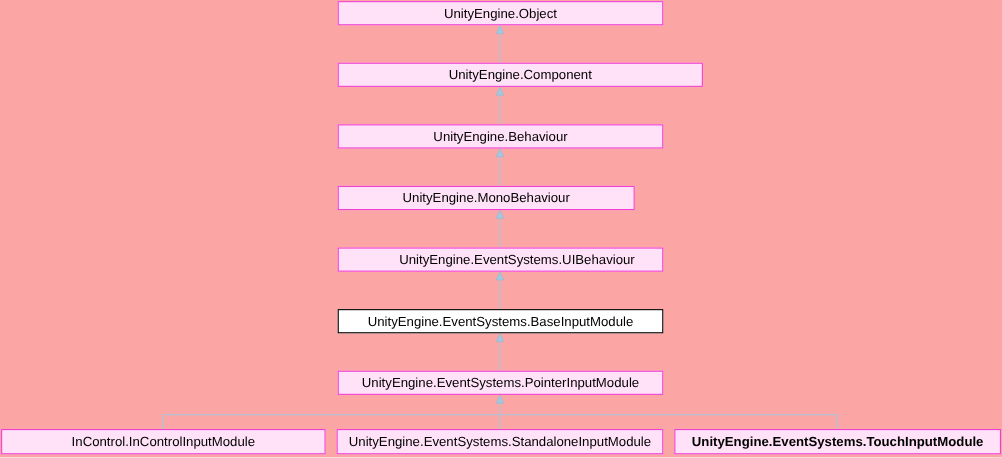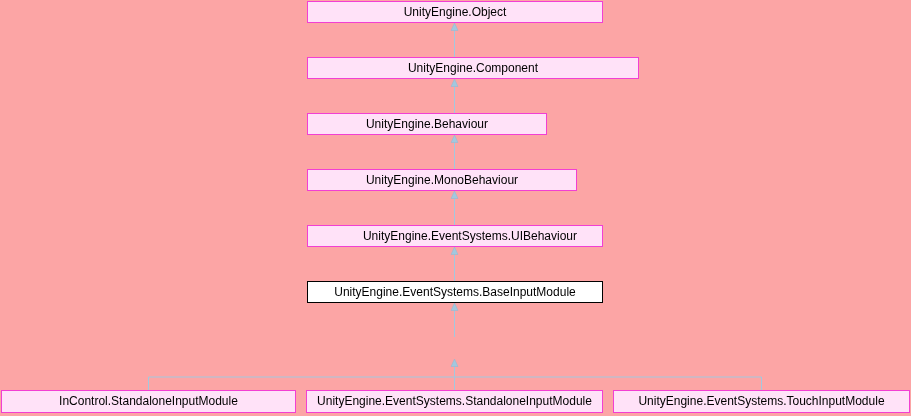--- a/index.html
+++ b/index.html
@@ -38,29 +38,29 @@
     cursor: pointer;
   }
   .node.current {
     border-color: #000000;
     background: #ffffff;
     cursor: default;
   }
   
   .n0 { left: 307px; top: 1px;   width: 296px; }
   .n1 { left: 307px; top: 57px;  width: 332px; }
-  .n2 { left: 307px; top: 113px; width: 240px; }
+  .n2 { left: 307px; top: 113px; width: 296px; }
   .n3 { left: 307px; top: 169px; width: 270px; }
   .n4 { left: 307px; top: 225px; width: 296px; padding-left: 30px; }
   .n5 { left: 307px; top: 281px; width: 296px; text-align: center; }
   .n6 { left: 307px; top: 337px; width: 296px; }
   
   .n7 { left: 1px;   top: 390px; width: 295px; height: 23px; line-height: 21px; }
   .n8 { left: 306px; top: 390px; width: 297px; height: 23px; line-height: 21px; }
-  .n9 { left: 613px; top: 390px; width: 297px; height: 23px; line-height: 21px; }
+  .n9 { left: 613px; top: 390px; width: 297px; height: 23px; line-height: 21px; font-weight: bold; }
   .edge-line {
     stroke: #a2c8df;
     stroke-width: 1;
     fill: none;
   }
   .edge-head {
     fill: #a2c8df;
     stroke: #8fb8d2;
     stroke-width: 0.5;
   }
@@ -111,20 +111,21 @@
   <div class="node n1">UnityEngine.Component</div>
 
   <div class="node n2">UnityEngine.Behaviour</div>
 
   <div class="node n3">UnityEngine.MonoBehaviour</div>
 
   <div class="node n4">UnityEngine.EventSystems.UIBehaviour</div>
 
   <div class="node n5 current">UnityEngine.EventSystems.BaseInputModule</div>
 
+  <div class="node n6">UnityEngine.EventSystems.PointerInputModule</div>
 
-  <div class="node n7">InControl.StandaloneInputModule</div>
+  <div class="node n7">InControl.InControlInputModule</div>
 
   <div class="node n8">UnityEngine.EventSystems.StandaloneInputModule</div>
 
   <div class="node n9">UnityEngine.EventSystems.TouchInputModule</div>
 
 </div>
 
 </body></html>

